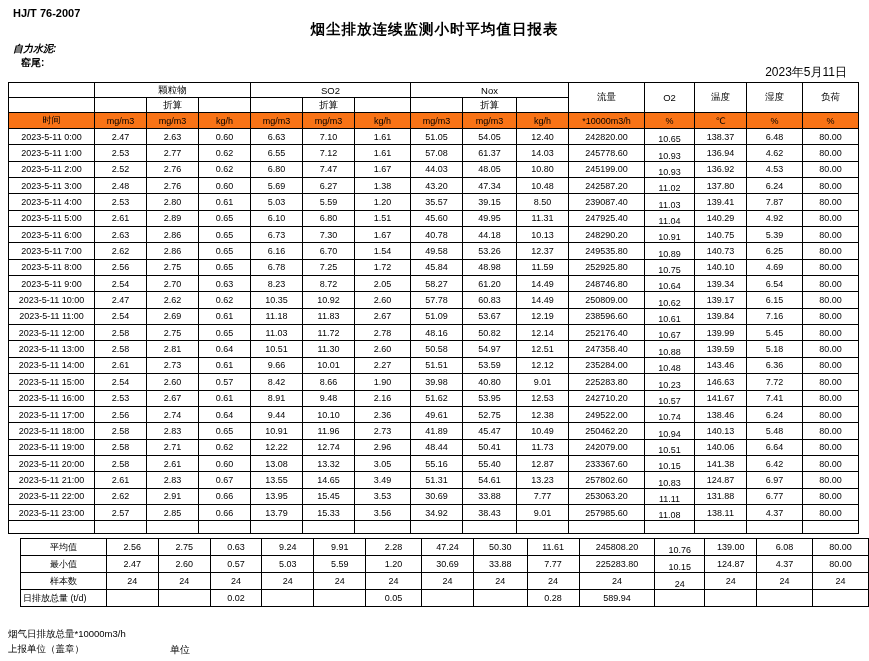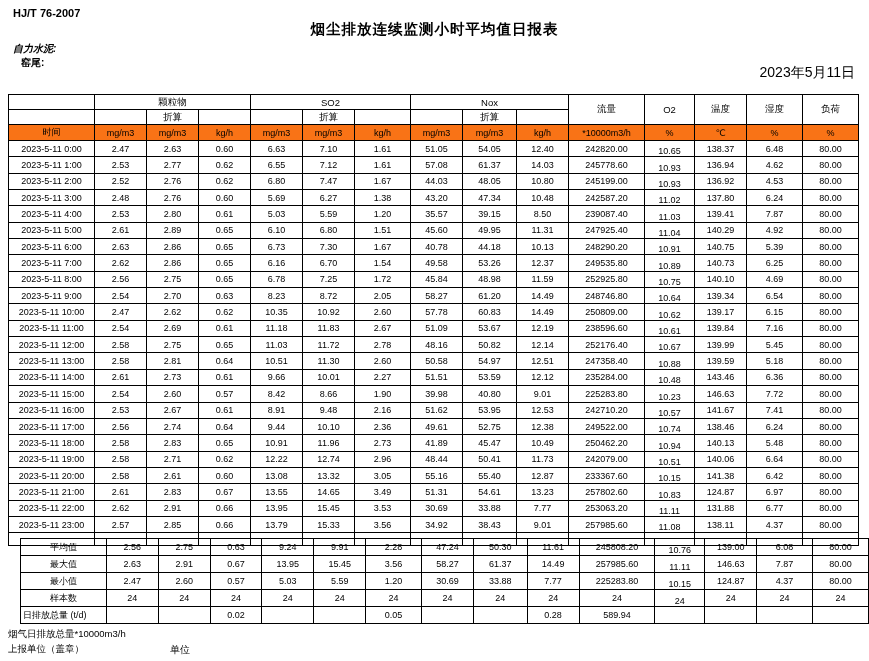--- a/index.html
+++ b/index.html
@@ -2,24 +2,24 @@
 <html><head>
 <meta charset="utf-8">
 <style>
   html,body{margin:0;padding:0;background:#fff;}
   #page{position:relative;width:869px;height:661px;background:#fff;overflow:hidden;
         font-family:"Liberation Sans","DejaVu Sans",sans-serif;color:#000;}
   .std{position:absolute;left:13px;top:7px;font-size:11px;font-weight:bold;}
   .title{position:absolute;left:0;right:0;top:20px;text-align:center;font-size:14.5px;font-weight:bold;letter-spacing:1px;}
   .company{position:absolute;left:13px;top:42px;font-size:10px;font-weight:bold;font-style:italic;}
   .location{position:absolute;left:13px;top:56px;font-size:10px;font-weight:bold;margin-left:8px;}
-  .date{position:absolute;right:14px;top:64px;font-size:14px;}
+  .date{position:absolute;right:22px;top:64px;font-size:12px;}
   table{border-collapse:collapse;table-layout:fixed;}
   td{border:1px solid #000;font-size:9px;text-align:center;padding:0;white-space:nowrap;overflow:hidden;}
-  #main-table{position:absolute;left:8px;top:82px;margin-top:12px;}
+  #main-table{position:absolute;left:8px;top:82px;}
   #summary-table{position:absolute;left:20px;top:538px;}
   .hrow td{height:14px;font-size:9.5px;}
   .units td{height:15px;}
   .green{background:#f97316;}
   tbody tr.data-row td{height:15.35px;}
   tbody tr.empty-row td{height:12px;}
   #summary-table td{height:16px;}
   .o2{vertical-align:bottom;}
   .left-label{text-align:left;padding-left:2px;}
   .foot1{position:absolute;left:8px;top:628px;font-size:9.5px;}
@@ -556,37 +556,20 @@
           <td>47.24</td>
           <td>50.30</td>
           <td>11.61</td>
           <td>245808.20</td>
           <td class="o2">10.76</td>
           <td>139.00</td>
           <td>6.08</td>
           <td>80.00</td>
         </tr>
         <tr>
-          <td>最大值</td>
-          <td>2.63</td>
-          <td>2.91</td>
-          <td>0.67</td>
-          <td>13.95</td>
-          <td>15.45</td>
-          <td>3.56</td>
-          <td>58.27</td>
-          <td>61.37</td>
-          <td>14.49</td>
-          <td>257985.60</td>
-          <td class="o2">11.11</td>
-          <td>146.63</td>
-          <td>7.87</td>
-          <td>80.00</td>
-        </tr>
-        <tr>
           <td>最小值</td>
           <td>2.47</td>
           <td>2.60</td>
           <td>0.57</td>
           <td>5.03</td>
           <td>5.59</td>
           <td>1.20</td>
           <td>30.69</td>
           <td>33.88</td>
           <td>7.77</td>

